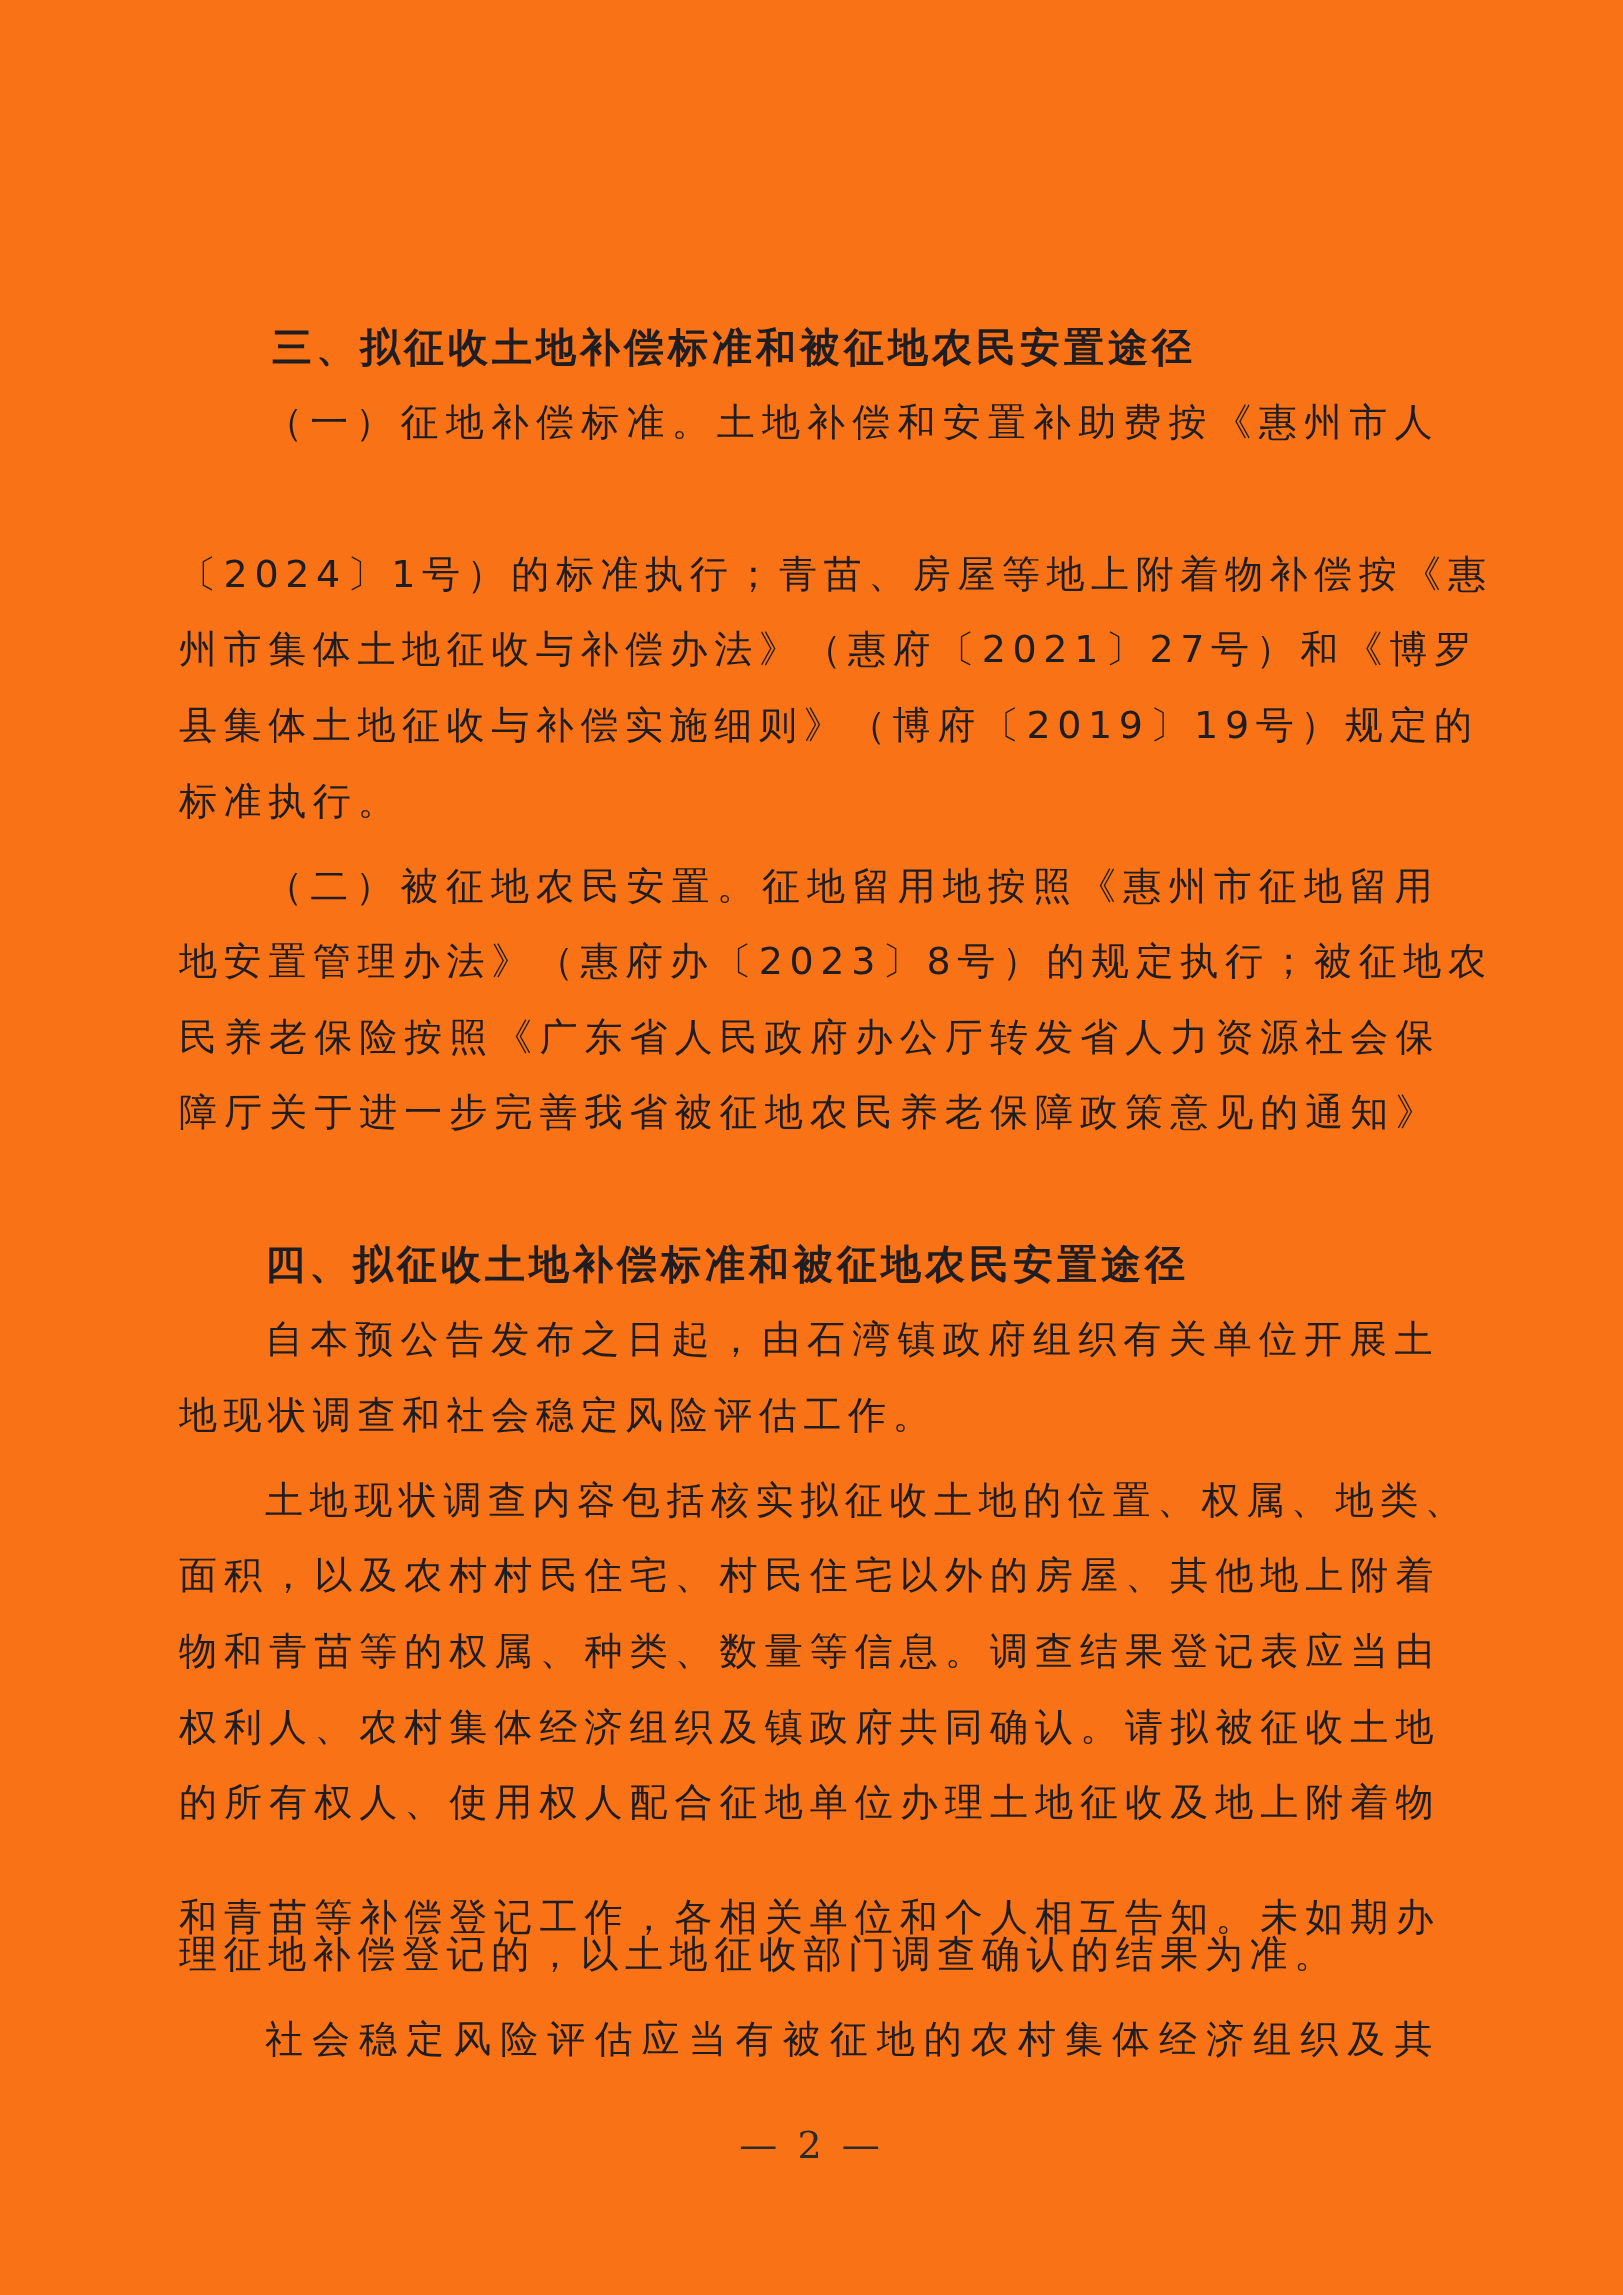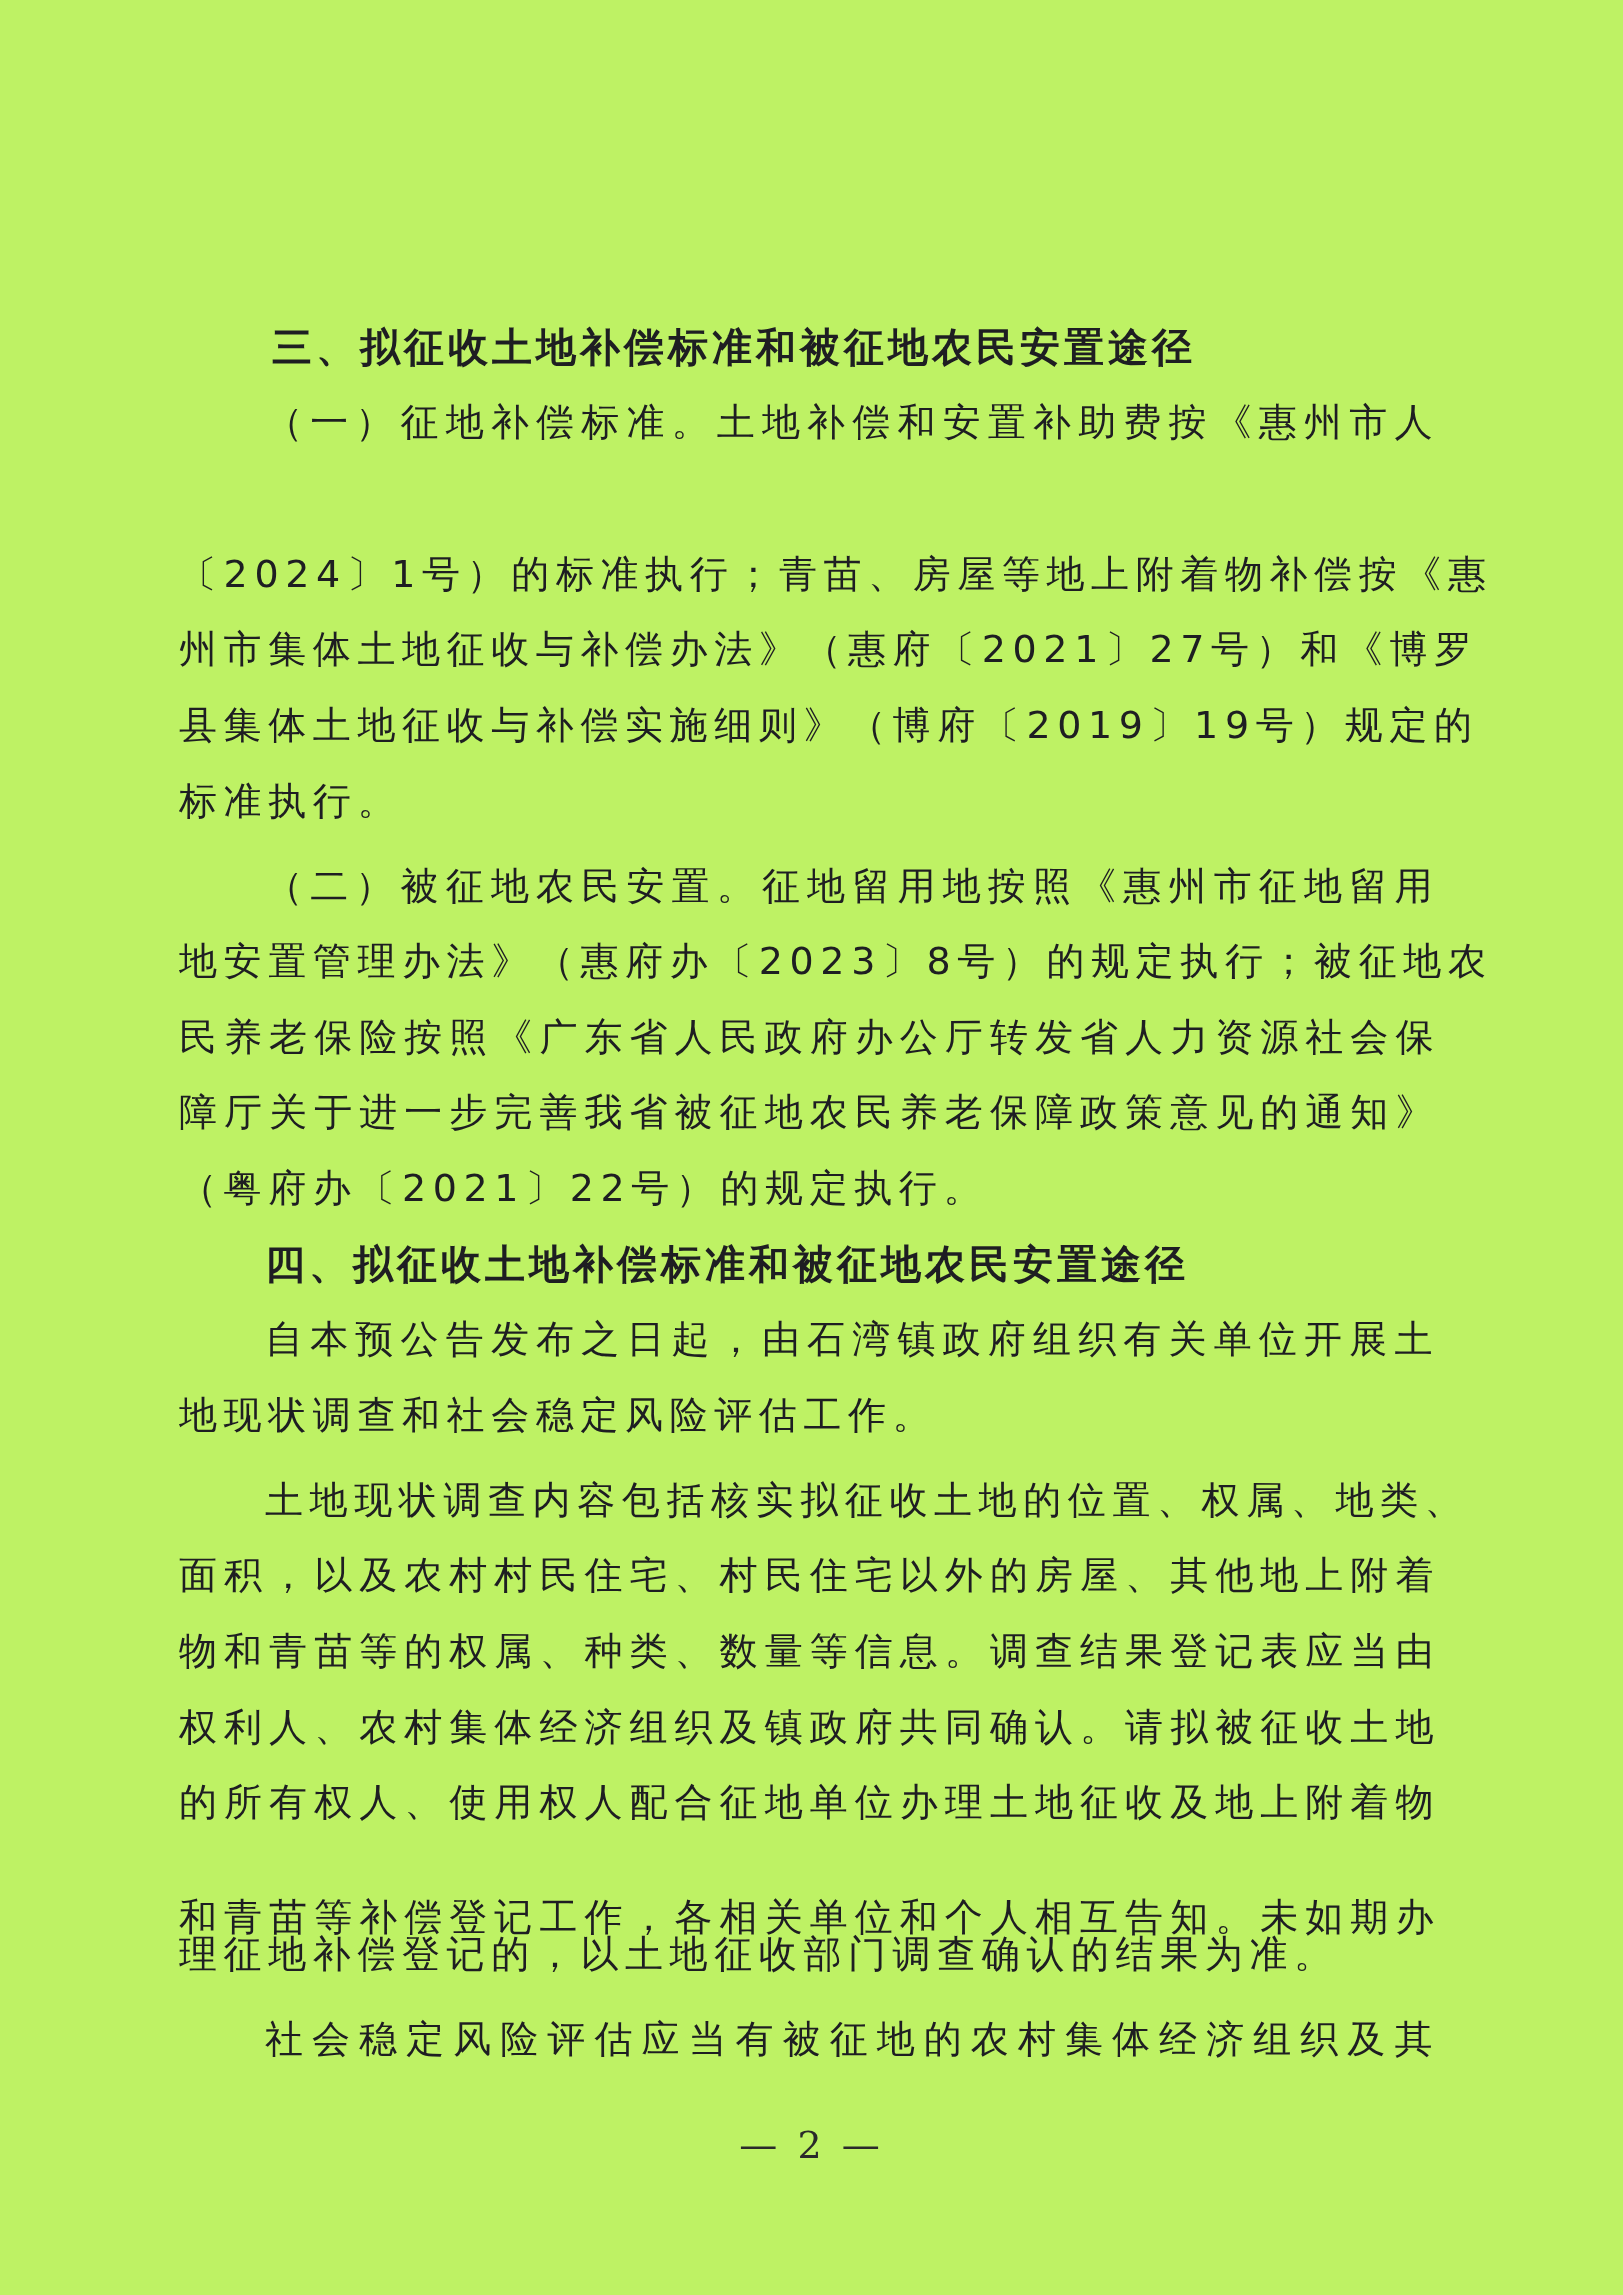--- a/index.html
+++ b/index.html
@@ -13,21 +13,21 @@
       position: relative;
       overflow: hidden;
       font-family: "DejaVu Sans", "Liberation Sans", sans-serif;
       color: #1e1e22;
     }
     .page {
       position: absolute;
       left: 0; top: 0;
       width: 1623px;
       height: 2295px;
-      background: #bef264;
+      background: #f97316;
     }
     .line {
       position: absolute;
       left: 179px;
       width: 1261px;
       height: 66px;
       font-size: 38px;
       line-height: 66px;
       white-space: nowrap;
       letter-spacing: 6.6px;
@@ -65,21 +65,20 @@
   <div class="line justify indent" style="top:389px;">（一）征地补偿标准。土地补偿和安置补助费按《惠州市人</div>
   <div class="line justify" style="top:541px;">〔2024〕1号）的标准执行；青苗、房屋等地上附着物补偿按《惠</div>
   <div class="line justify" style="top:616px;">州市集体土地征收与补偿办法》（惠府〔2021〕27号）和《博罗</div>
   <div class="line justify" style="top:692px;">县集体土地征收与补偿实施细则》（博府〔2019〕19号）规定的</div>
   <div class="line" style="top:768px;">标准执行。</div>
 
   <div class="line justify indent" style="top:853px;">（二）被征地农民安置。征地留用地按照《惠州市征地留用</div>
   <div class="line justify" style="top:928px;">地安置管理办法》（惠府办〔2023〕8号）的规定执行；被征地农</div>
   <div class="line justify" style="top:1004px;">民养老保险按照《广东省人民政府办公厅转发省人力资源社会保</div>
   <div class="line justify" style="top:1079px;">障厅关于进一步完善我省被征地农民养老保障政策意见的通知》</div>
-  <div class="line" style="top:1155px;">（粤府办〔2021〕22号）的规定执行。</div>
 
   <div class="line heading" style="top:1231px; left:265px;">四、拟征收土地补偿标准和被征地农民安置途径</div>
 
   <div class="line justify indent" style="top:1306px;">自本预公告发布之日起，由石湾镇政府组织有关单位开展土</div>
   <div class="line" style="top:1382px;">地现状调查和社会稳定风险评估工作。</div>
 
   <div class="line justify indent" style="top:1467px;">土地现状调查内容包括核实拟征收土地的位置、权属、地类、</div>
   <div class="line justify" style="top:1542px;">面积，以及农村村民住宅、村民住宅以外的房屋、其他地上附着</div>
   <div class="line justify" style="top:1618px;">物和青苗等的权属、种类、数量等信息。调查结果登记表应当由</div>
   <div class="line justify" style="top:1694px;">权利人、农村集体经济组织及镇政府共同确认。请拟被征收土地</div>

